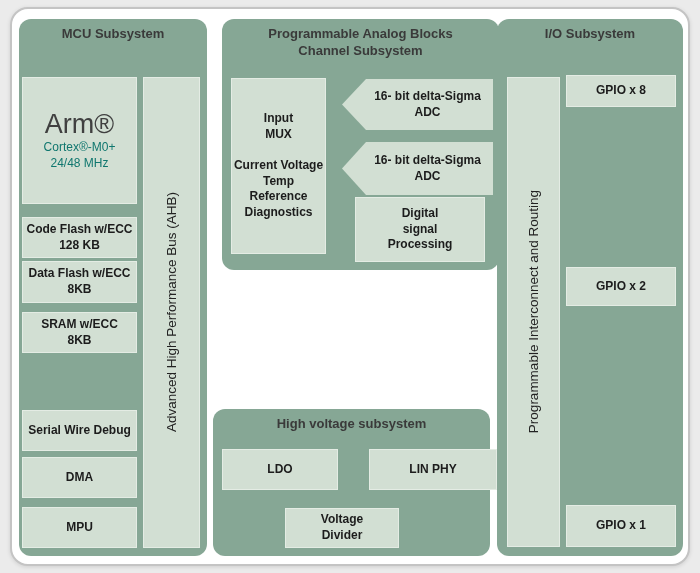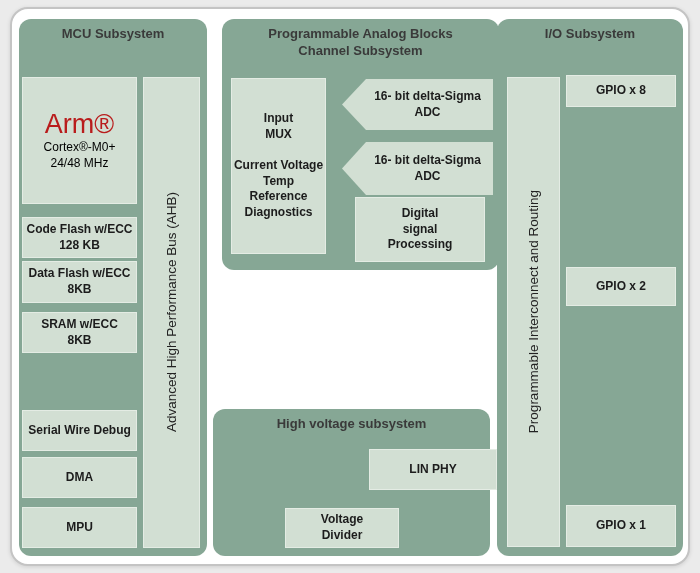--- a/index.html
+++ b/index.html
@@ -59,22 +59,22 @@
     display:flex; align-items:center; justify-content:center;
   }
   .vbar > span {
     writing-mode: vertical-rl;
     transform: rotate(180deg);
     font-size: 13.5px;
     font-weight: 400;
     color: #222;
     white-space: nowrap;
   }
-  .cpu-name { font-size:27px; font-weight:400; line-height:1.15; color:#b91c1c; }
-  .cpu-sub  { font-size:12px; font-weight:400; line-height:1.3; color:#000000; }
+  .cpu-name { font-size:27px; font-weight:400; line-height:1.15; color:#404040; }
+  .cpu-sub  { font-size:12px; font-weight:400; line-height:1.3; color:#0f766e; }
 
   
   .panel-mcu   { left:7px;   top:10px;  width:188px; height:537px; }
   .arm-block   { left:3px;   top:58px;  width:115px; height:127px; }
   .code-flash  { left:3px;   top:198px; width:115px; height:41px; }
   .data-flash  { left:3px;   top:242px; width:115px; height:42px; }
   .sram        { left:3px;   top:293px; width:115px; height:41px; }
   .swd         { left:3px;   top:391px; width:115px; height:41px; }
   .dma         { left:3px;   top:438px; width:115px; height:41px; }
   .mpu         { left:3px;   top:488px; width:115px; height:41px; }
@@ -147,20 +147,21 @@
     <div class="arrow adc-2">16- bit delta-Sigma
 ADC</div>
     <div class="block dsp">Digital
 signal
 Processing</div>
   </div>
 
 
   <div class="panel panel-hv">
     <div class="panel-title">High voltage subsystem</div>
+    <div class="block ldo">LDO</div>
     <div class="block lin-phy">LIN PHY</div>
     <div class="block vdivider">Voltage
 Divider</div>
   </div>
 
   <div class="panel panel-io">
     <div class="panel-title">I/O Subsystem</div>
     <div class="vbar pir-bar">
       <span>Programmable Interconnect and Routing</span>
     </div>

